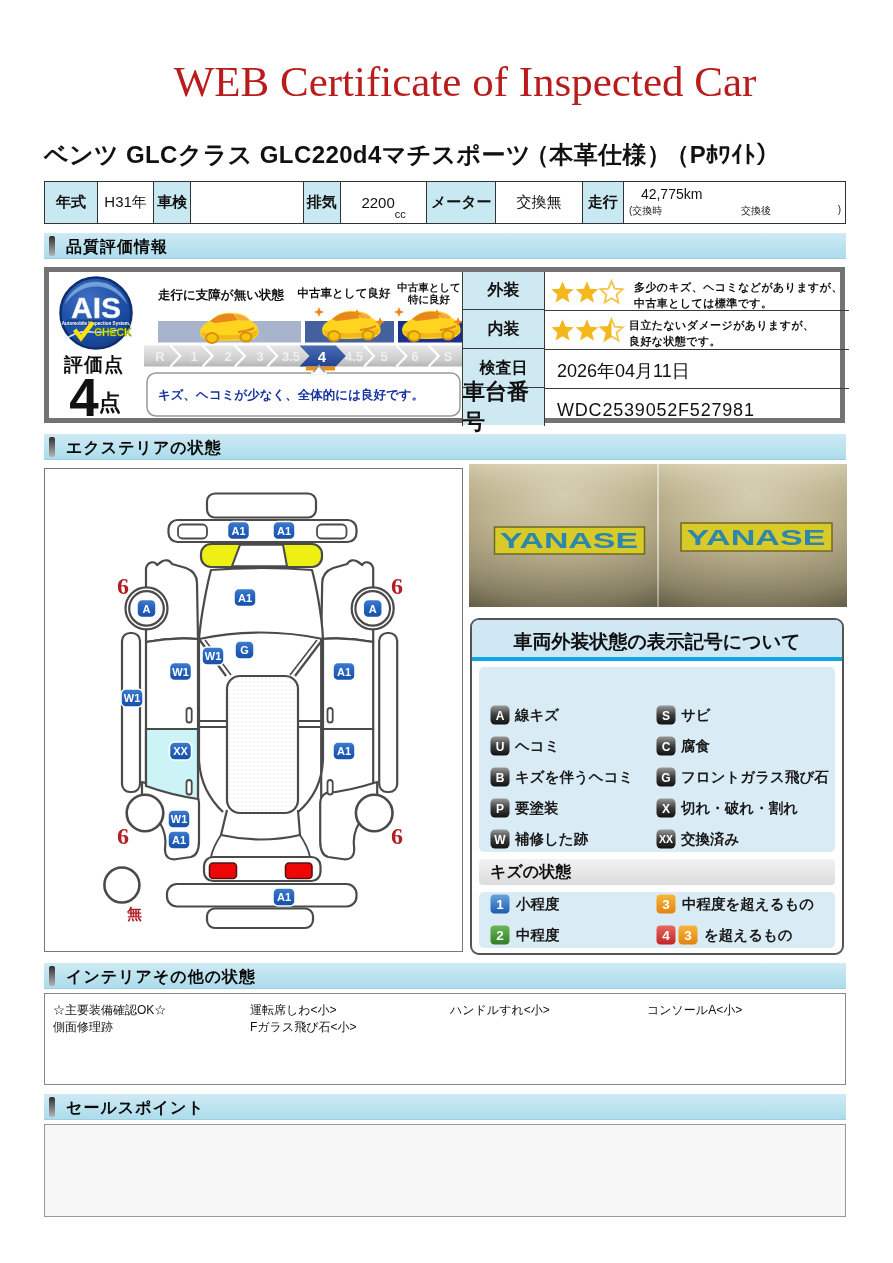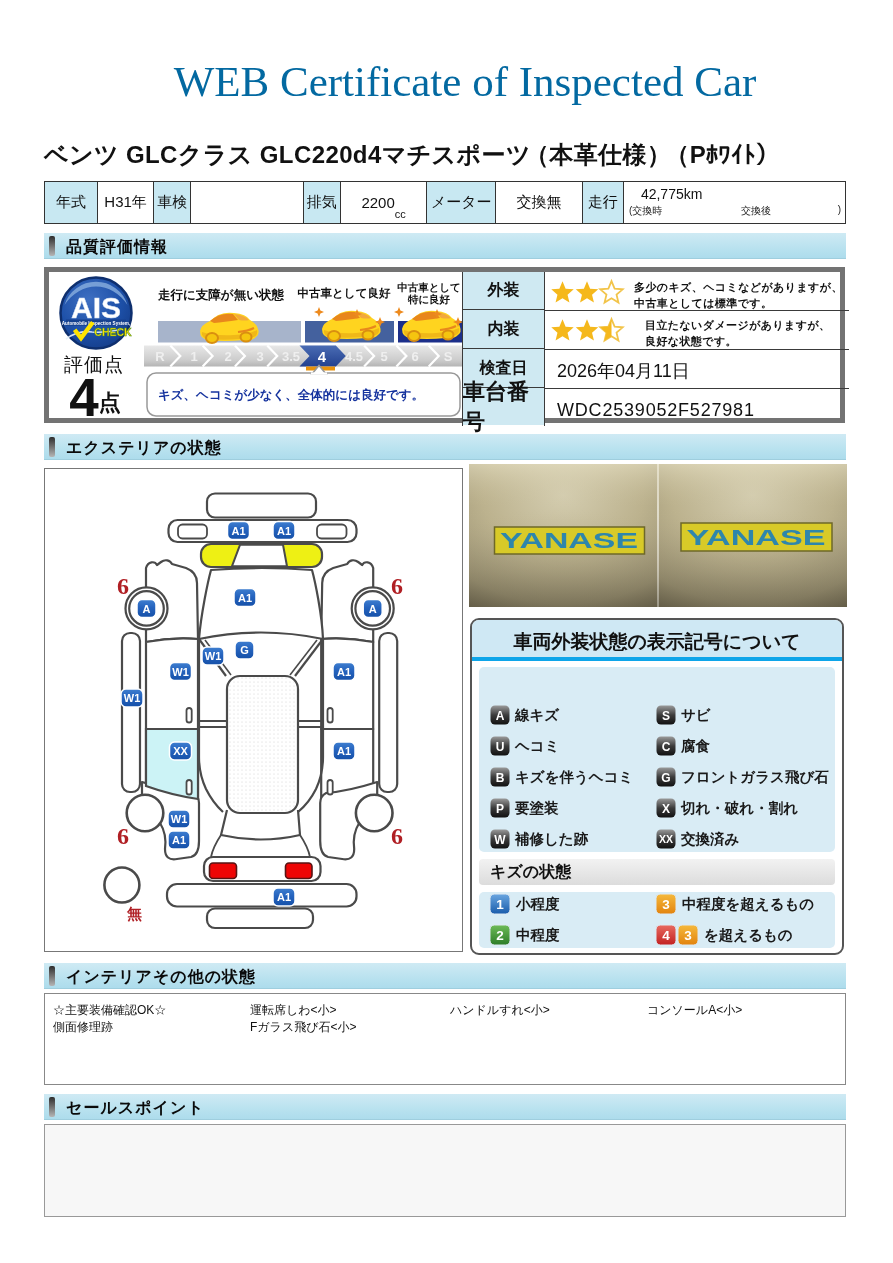--- a/index.html
+++ b/index.html
@@ -6,26 +6,26 @@
 *{margin:0;padding:0;box-sizing:border-box}
 html,body{width:893px;background:#fff}
 body{position:relative;height:1263px;font-family:"Liberation Sans",sans-serif;color:#111}
 .abs{position:absolute}
 .bar{position:absolute;left:44px;width:802px;height:26px;background:linear-gradient(180deg,#cfeaf4 0%,#b9e2ef 60%,#addcec 100%);border-bottom:1px solid #9fcede}
 .bar .acc{position:absolute;left:5px;top:3px;width:6px;height:20px;background:linear-gradient(180deg,#2e2e2e,#b5b5b5);border-radius:2px}
 .bar .t{position:absolute;left:22px;top:3.5px;font-size:16px;font-weight:bold;letter-spacing:1px;color:#0a0a0a}
 .spec{position:absolute;left:44px;top:181px;width:802px;height:43px;border:1px solid #333;display:flex}
 .spec div{border-left:1px solid #333;height:100%;display:flex;align-items:center;justify-content:center;font-size:15px}
 .spec div:first-child{border-left:none}
-.spec .h{background:#c8e8f2;font-weight:normal}
+.spec .h{background:#c8e8f2;font-weight:bold}
 </style>
 </head>
 <body>
 
-<div class="abs" style="left:0;top:57px;width:882px;text-align:center;font-family:'Liberation Serif',serif;font-size:43px;color:#0369a1;padding-left:48px;">WEB Certificate of Inspected Car</div>
+<div class="abs" style="left:0;top:57px;width:882px;text-align:center;font-family:'Liberation Serif',serif;font-size:43px;color:#b91c1c;padding-left:48px;">WEB Certificate of Inspected Car</div>
 
 <div class="abs" style="left:44px;top:139px;font-size:24px;font-weight:bold;letter-spacing:0.4px;">ベンツ GLCクラス GLC220d4マチスポーツ<span style="margin-left:-6px">（本革仕様）</span><span style="margin-left:-6px">（Pﾎﾜｲﾄ）</span></div>
 
 <div class="spec">
 <div class="h" style="width:53px">年式</div>
 <div style="width:57px">H31年</div>
 <div class="h" style="width:38px">車検</div>
 <div style="width:114px"></div>
 <div class="h" style="width:38px">排気</div>
 <div style="width:88px">2200<span style="font-size:11px;margin-top:22px">cc</span></div>
@@ -85,21 +85,21 @@
     <circle cx="38" cy="38" r="35.5" fill="url(#aisg)" stroke="#0e2f6e" stroke-width="2.5"></circle>
     <path d="M6.5 30 A33 33 0 0 1 69.5 30 A40 48 0 0 0 6.5 30 Z" fill="#8fb4e2" opacity="0.75"></path>
     <text x="38" y="42.5" text-anchor="middle" font-family="'Liberation Sans',sans-serif" font-size="30" font-weight="bold" fill="#fff" stroke="#cddcf0" stroke-width="0.4">AIS</text>
     <rect x="8" y="44.5" width="60" height="6.2" fill="#16418f"></rect>
     <text x="38" y="49.5" text-anchor="middle" font-family="'Liberation Sans',sans-serif" font-size="4.6" font-weight="bold" fill="#fff">Automobile Inspection System,</text>
     <path d="M8 64 Q20 55 34 57 Q48 58 64 54" fill="none" stroke="#e8f2fc" stroke-width="1.6" opacity="0.9"></path>
     <path d="M18 56.5 l5 6.5 l10.5 -14" fill="none" stroke="#ffe400" stroke-width="4.4" stroke-linecap="square" stroke-linejoin="miter"></path>
     <text x="55" y="60.5" text-anchor="middle" font-family="'Liberation Sans',sans-serif" font-size="10.5" font-weight="bold" fill="#ffe400" stroke="#4a8c22" stroke-width="0.5">CHECK</text>
   </svg>
 
-  <div class="abs" style="left:0;top:80px;width:90px;text-align:center;font-size:19px;font-weight:normal;letter-spacing:1px">評価点</div>
+  <div class="abs" style="left:0;top:80px;width:90px;text-align:center;font-size:19px;font-weight:bold;letter-spacing:1px">評価点</div>
 
   <div class="abs" style="left:0;top:102px;width:92px;text-align:center;font-weight:bold"><span style="font-size:53px;line-height:48px;vertical-align:top">4</span><span style="font-size:22px;vertical-align:bottom;line-height:58px">点</span></div>
 
   <svg class="abs" style="left:95px;top:0" width="324" height="154" viewBox="0 0 324 154">
     <defs>
       <linearGradient id="sbar" x1="0" y1="0" x2="0" y2="1">
         <stop offset="0%" stop-color="#e8e8e8"></stop>
           <stop offset="70%" stop-color="#cccccc"></stop>
           <stop offset="100%" stop-color="#b4b4b4"></stop>
       </linearGradient>
@@ -202,21 +202,21 @@
 
   <div class="abs" style="left:585px;top:7px;font-size:11px;font-weight:bold;line-height:16px;white-space:nowrap;letter-spacing:0.4px">多少のキズ、ヘコミなどがありますが、<br>中古車としては標準です。</div>
 
   <svg class="abs" style="left:501px;top:40px" width="125" height="36" viewBox="0 0 125 36">
     <use href="#stf" x="12.5" y="19" fill="#f5b81c"></use>
     <use href="#stf" x="37" y="19" fill="#f5b81c"></use>
     <use href="#stf" x="61.5" y="19" fill="#fff" stroke="#f2c44a" stroke-width="1.8"></use>
     <path d="M61.5 7.2 L58.38 14.71 L50.28 15.35 L56.46 20.64 L54.56 28.55 L61.5 24.3 Z" fill="#f5b81c"></path>
   </svg>
 
-  <div class="abs" style="left:596px;top:45px;font-size:11px;font-weight:bold;line-height:16px;white-space:nowrap;letter-spacing:0.4px">目立たないダメージがありますが、<br>良好な状態です。</div>
+  <div class="abs" style="left:580px;top:45px;font-size:11px;font-weight:bold;line-height:16px;white-space:nowrap;letter-spacing:0.4px">目立たないダメージがありますが、<br>良好な状態です。</div>
 
   <div class="abs" style="left:508px;top:87px;font-size:18px">2026年04月11日</div>
 
   <div class="abs" style="left:508px;top:128px;font-size:18px;letter-spacing:0.8px">WDC2539052F527981</div>
 </div>
 
 <div class="abs" style="left:44px;top:468px;width:419px;height:484px;border:1px solid #777;background:#fff">
 <svg width="417" height="482" viewBox="0 0 417 482" style="display:block">
   <defs>
     <linearGradient id="bgrad" x1="0" y1="0" x2="0" y2="1">

